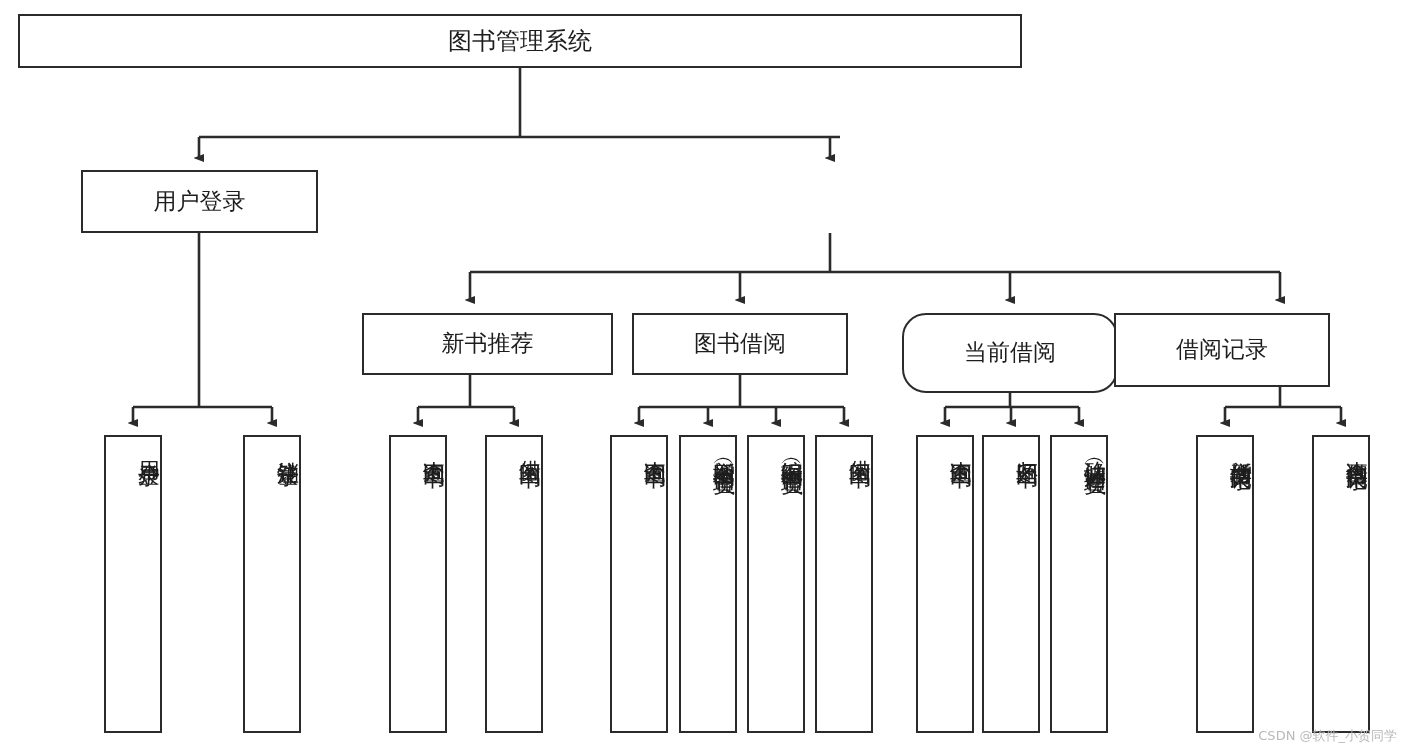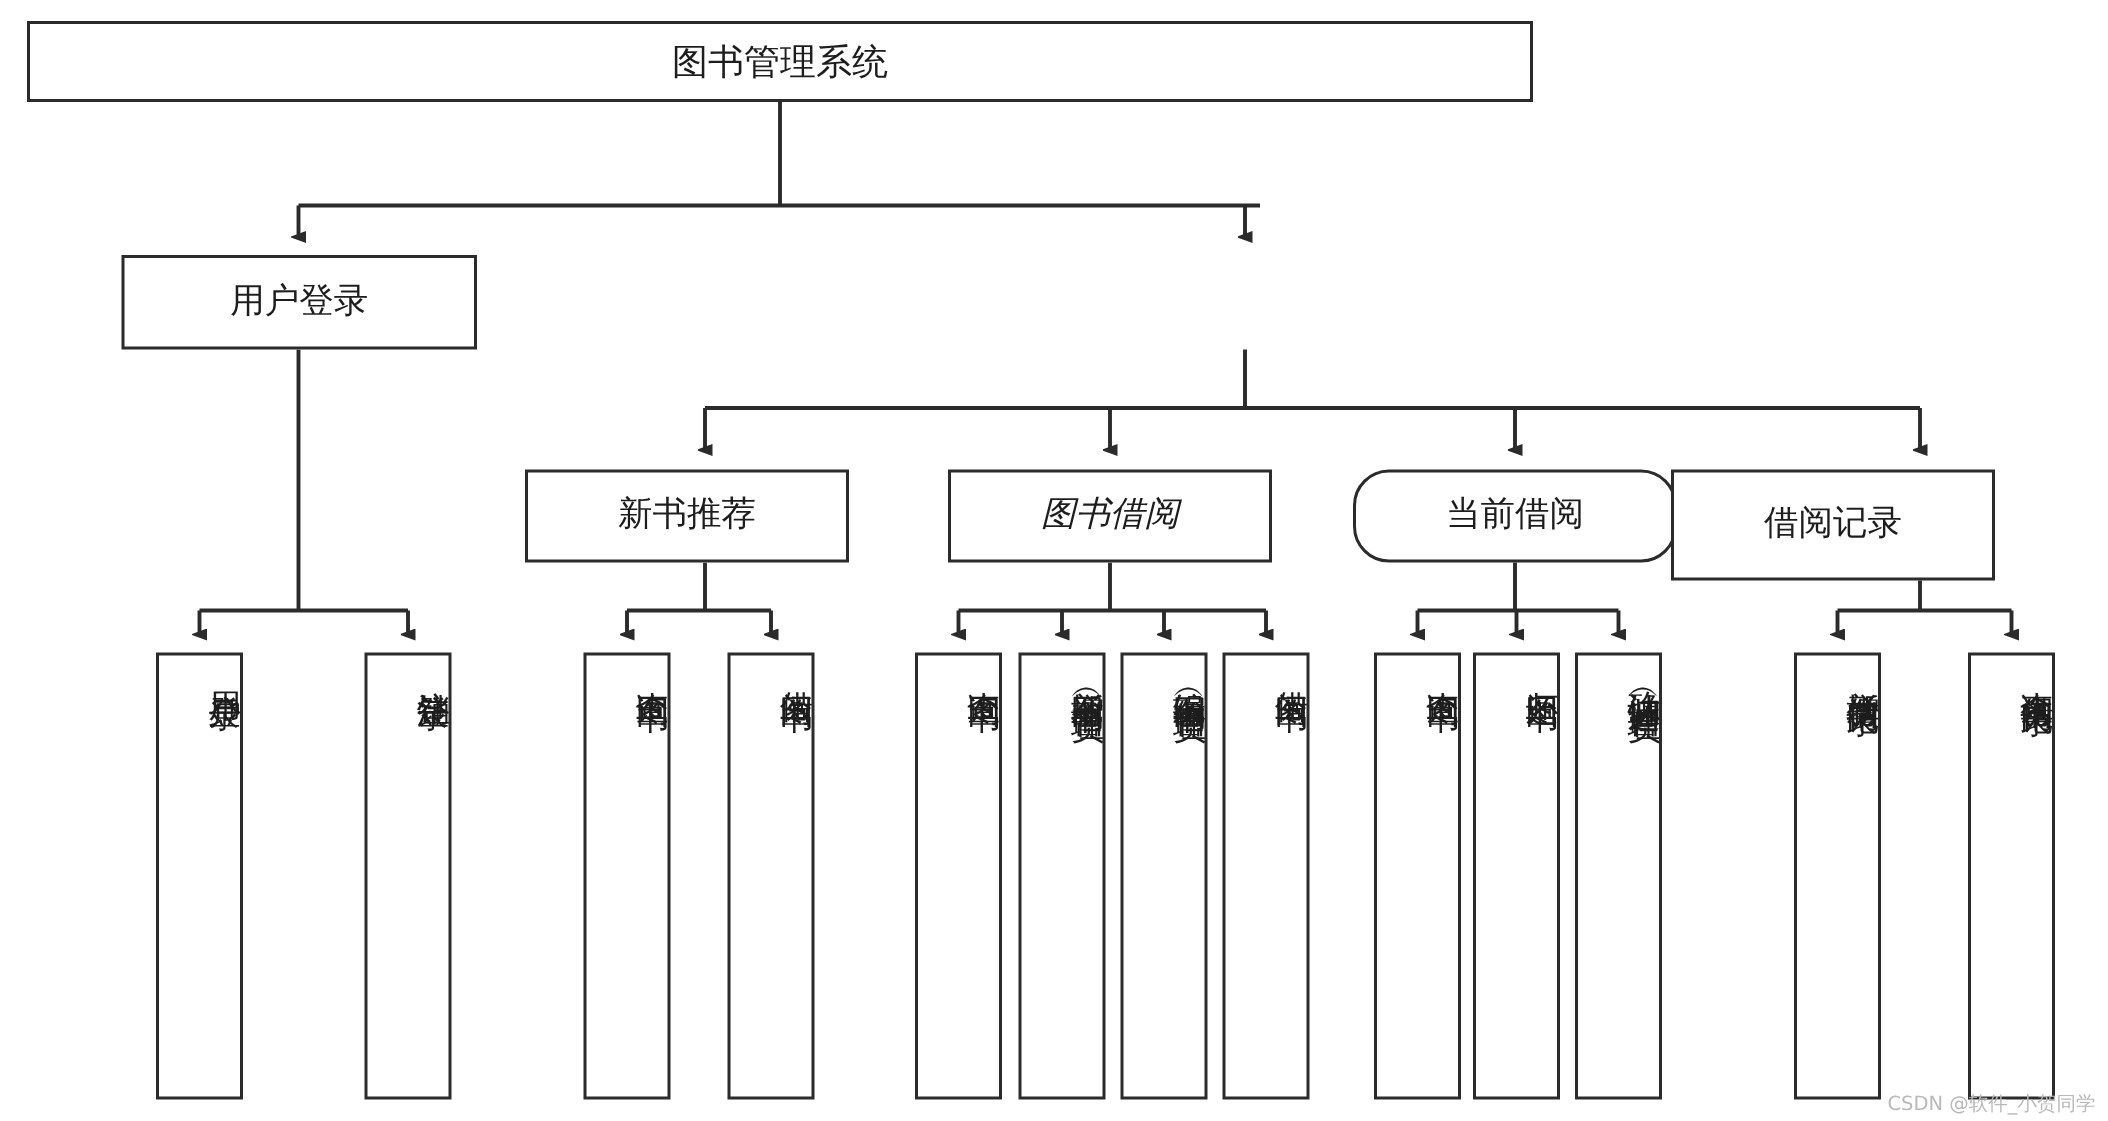--- a/index.html
+++ b/index.html
@@ -128,27 +128,27 @@
   </svg>
 
   <div class="node root h" style="left: 18px; top: 14px; width: 1004px; height: 54px;">
     <span class="node-label">图书管理系统</span>
   </div>
 
   <div class="node h" style="left: 81px; top: 170px; width: 237px; height: 63px;">
     <span class="node-label">用户登录</span>
   </div>
 
-  <div class="node h" style="left: 350px; top: 313px; width: 216px; height: 62px;">
+  <div class="node h" style="left: 362px; top: 313px; width: 251px; height: 62px;">
     <span class="node-label">新书推荐</span>
   </div>
-  <div class="node h" style="left: 632px; top: 313px; width: 216px; height: 62px; font-style: italic;">
+  <div class="node h" style="left: 632px; top: 313px; width: 216px; height: 62px;">
     <span class="node-label">图书借阅</span>
   </div>
-  <div class="node h" style="left: 902px; top: 313px; width: 216px; height: 62px; border-radius: 24px;">
+  <div class="node h" style="left: 902px; top: 313px; width: 216px; height: 80px; border-radius: 24px;">
     <span class="node-label">当前借阅</span>
   </div>
   <div class="node h" style="left: 1114px; top: 313px; width: 216px; height: 74px;">
     <span class="node-label">借阅记录</span>
   </div>
 
   <div class="node v" style="left: 104px; top: 435px; width: 58px; height: 298px;">
     <span class="node-label">用户登录</span>
   </div>
   <div class="node v" style="left: 243px; top: 435px; width: 58px; height: 298px;">

